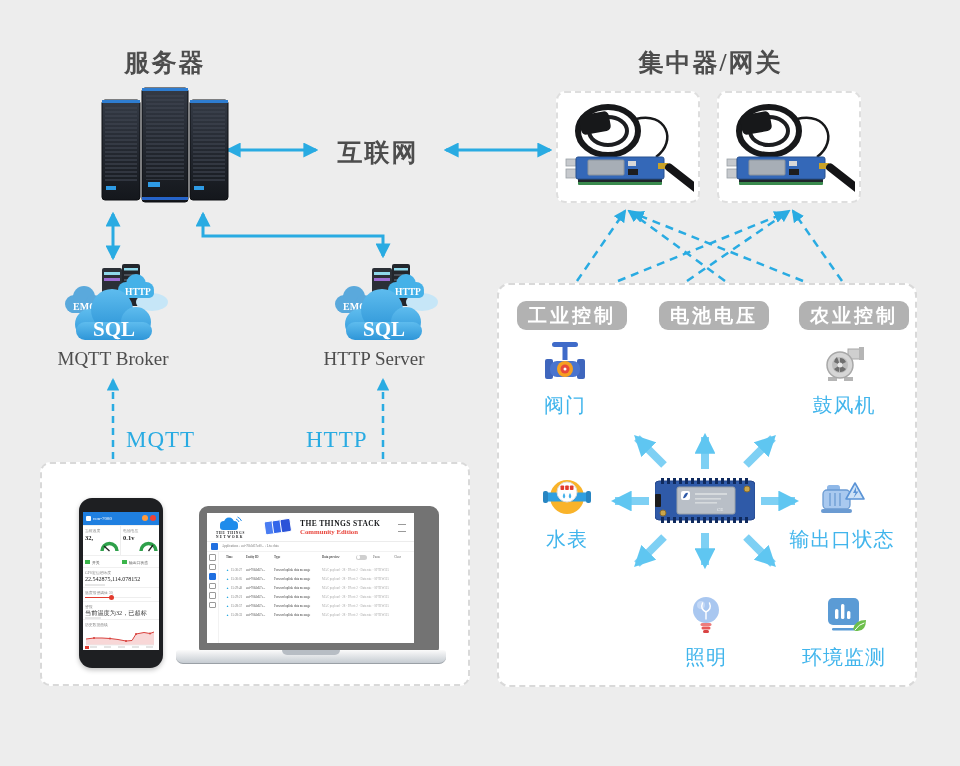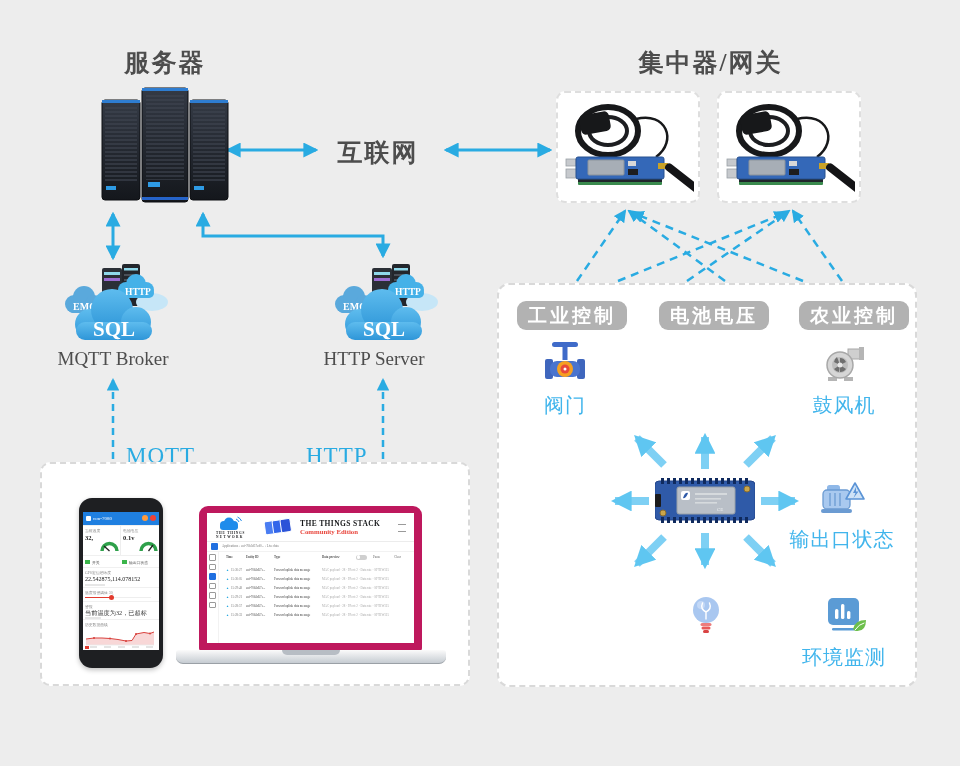--- a/index.html
+++ b/index.html
@@ -1,37 +1,37 @@
 <!DOCTYPE html>
 <html><head>
 <meta charset="utf-8">
 <style>
   html,body{margin:0;padding:0;background:#ededed;}
   .canvas{position:relative;width:960px;height:766px;background:#ededed;overflow:hidden;
           font-family:Liberation Serif, serif;}
   .abs{position:absolute;}
   .t-title{font-size:25px;font-weight:bold;color:#4d4d4d;text-align:center;letter-spacing:2px;}
   .t-node{font-size:19px;color:#4d4d4d;text-align:center;}
-  .t-proto{font-size:23px;color:#29abe2;letter-spacing:1px;margin-top:16px;}
+  .t-proto{font-size:23px;color:#29abe2;letter-spacing:1px;}
   .dashbox{background:#fff;border:2px dashed #d9d9d9;border-radius:10px;box-sizing:border-box;}
   .gwbox{background:#fff;border:2px dashed #dedede;border-radius:9px;box-sizing:border-box;
          display:flex;align-items:center;justify-content:center;}
   .pill{position:absolute;top:16px;height:29px;background:#b2b2b2;border-radius:9px;color:#fff;
         font-weight:bold;font-size:19px;letter-spacing:3px;display:flex;align-items:center;justify-content:center;}
   .dev{position:absolute;width:120px;text-align:center;}
   .dev svg{display:block;margin:0 auto;}
   .dev-label{margin-top:5px;font-size:20px;color:#41b5ec;letter-spacing:1px;}
   
   .phone{position:absolute;background:#1e1f22;border-radius:13px;box-shadow:0 2px 5px rgba(0,0,0,.25);}
   .phone-screen{position:absolute;left:4px;top:14px;width:76px;height:138px;background:#fff;overflow:hidden;}
   .p-sec{position:absolute;left:0;width:76px;box-sizing:border-box;border-top:1px solid #f0f0f0;}
   .p-lbl{font-size:3.8px;color:#8a8a8a;}
   .p-val{font-size:6.5px;color:#222;font-weight:bold;}
   
-  .lt-lid{position:absolute;background:#be185d;border-radius:9px 9px 3px 3px;}
+  .lt-lid{position:absolute;background:#737373;border-radius:9px 9px 3px 3px;padding-left:17px;}
   .lt-screen{position:absolute;left:8px;top:7px;width:207px;height:130px;background:#fff;overflow:hidden;}
   .lt-base{position:absolute;height:13px;background:linear-gradient(#fbfbfb,#c6ccd2);border-radius:3px 3px 7px 7px;
            border-bottom:1px solid #9aa0a6;}
   .lt-notch{position:absolute;left:50%;top:0;transform:translateX(-50%);width:58px;height:5px;background:#b7bdc4;
             border-radius:0 0 5px 5px;}
   .lt-h{font-size:7.5px;font-weight:800;color:#17181a;letter-spacing:.4px;}
   .lt-sub{font-size:6.8px;font-weight:bold;color:#e8453c;}
   .lt-tiny{font-size:3.2px;color:#777;}
   .row-cell{position:absolute;white-space:nowrap;font-size:3.1px;color:#444;}
   .sb-ic{width:4.5px;height:4.5px;border:1px solid #9a9a9a;border-radius:1px;margin:3px auto;}
@@ -449,20 +449,35 @@
         <rect x="8" y="38" width="9" height="4" fill="#b5b5b5"></rect>
         <rect x="24" y="38" width="9" height="4" fill="#b5b5b5"></rect>
         <circle cx="20" cy="26" r="13" fill="#d6d6d6" stroke="#a8a8a8" stroke-width="1.5"></circle>
         <circle cx="20" cy="26" r="8" fill="#bdbdbd"></circle>
         <path d="M20,26 l6,-3 a7,7 0 0 0 -6,-4 z M20,26 l-6,-3 a7,7 0 0 1 3,-5 z M20,26 l0,7 a7,7 0 0 0 6,-3 z M20,26 l-6,4 a7,7 0 0 0 5,3 z" fill="#6f6f6f"></path>
         <circle cx="20" cy="26" r="2.5" fill="#e8e8e8"></circle>
       </svg>
       <div class="dev-label">鼓风机</div>
     </div>
 
+    <div class="dev" style="left:8px;top:188px">
+      <svg width="48" height="48" viewBox="0 0 48 48">
+        <circle cx="24" cy="24" r="17" fill="#f9b32a"></circle>
+        <rect x="1" y="19.5" width="46" height="9" rx="3" fill="#2f9fe0"></rect>
+        <rect x="0" y="18" width="5" height="12" rx="2" fill="#2785c2"></rect>
+        <rect x="43" y="18" width="5" height="12" rx="2" fill="#2785c2"></rect>
+        <circle cx="24" cy="19" r="10" fill="#fff" stroke="#ddd"></circle>
+        <rect x="17.5" y="12.5" width="3.6" height="4.5" rx=".8" fill="#e23b2e"></rect>
+        <rect x="22.2" y="12.5" width="3.6" height="4.5" rx=".8" fill="#e23b2e"></rect>
+        <rect x="26.9" y="12.5" width="3.6" height="4.5" rx=".8" fill="#e23b2e"></rect>
+        <path d="M21,20 q-2.5,3.5 0,5.5 q2.5,-2 0,-5.5 Z" fill="#47b2ea"></path>
+        <path d="M27,20 q-2.5,3.5 0,5.5 q2.5,-2 0,-5.5 Z" fill="#47b2ea"></path>
+      </svg>
+      <div class="dev-label">水表</div>
+    </div>
 
     <div class="dev" style="left:283px;top:188px">
       <svg width="48" height="48" viewBox="0 0 48 48">
         <rect x="9" y="12" width="13" height="7" rx="2.5" fill="#8fb8e8"></rect>
         <rect x="5" y="17" width="27" height="19" rx="4" fill="#a9c9ef" stroke="#6b9bd2" stroke-width="1.3"></rect>
         <line x1="12" y1="20" x2="12" y2="33" stroke="#6b9bd2" stroke-width="1.3"></line>
         <line x1="17" y1="20" x2="17" y2="33" stroke="#6b9bd2" stroke-width="1.3"></line>
         <line x1="22" y1="20" x2="22" y2="33" stroke="#6b9bd2" stroke-width="1.3"></line>
         <rect x="3" y="36" width="31" height="4" rx="2" fill="#6b9bd2"></rect>
         <path d="M37,10 L46,26 L28,26 Z" fill="#cfe3f7" stroke="#5b94d6" stroke-width="1.6" stroke-linejoin="round"></path>
@@ -474,20 +489,21 @@
 
     <div class="dev" style="left:147px;top:306px">
       <svg width="48" height="48" viewBox="0 0 48 48">
         <circle cx="24" cy="19" r="13" fill="#a9c7f0"></circle>
         <circle cx="19" cy="14" r="4" fill="#c3d8f6"></circle>
         <path d="M24,28 v-7 M24,21 q-6,-3 -3.5,-9 M24,21 q6,-3 3.5,-9" fill="none" stroke="#fff" stroke-width="1.4" stroke-linecap="round"></path>
         <rect x="18.5" y="32" width="11" height="3" rx="1.5" fill="#ec7d7d"></rect>
         <rect x="19.5" y="35.5" width="9" height="3" rx="1.5" fill="#e85a5a"></rect>
         <rect x="21" y="39" width="6" height="3" rx="1.5" fill="#d94343"></rect>
       </svg>
+      <div class="dev-label">照明</div>
     </div>
 
     <div class="dev" style="left:285px;top:306px">
       <svg width="48" height="48" viewBox="0 0 48 48">
         <rect x="8" y="7" width="31" height="27" rx="5" fill="#5b9bd5"></rect>
         <rect x="15" y="18" width="3.4" height="10" rx="1.5" fill="#fff"></rect>
         <rect x="21" y="13" width="3.4" height="15" rx="1.5" fill="#fff"></rect>
         <rect x="27" y="20" width="3.4" height="8" rx="1.5" fill="#fff"></rect>
         <rect x="12" y="37" width="24" height="2.6" rx="1.3" fill="#5b9bd5"></rect>
         <path d="M33,38 q2,-9 13,-9 q0,12 -10,11 q-2,0 -3,-2 z" fill="#6dbf4b"></path>

